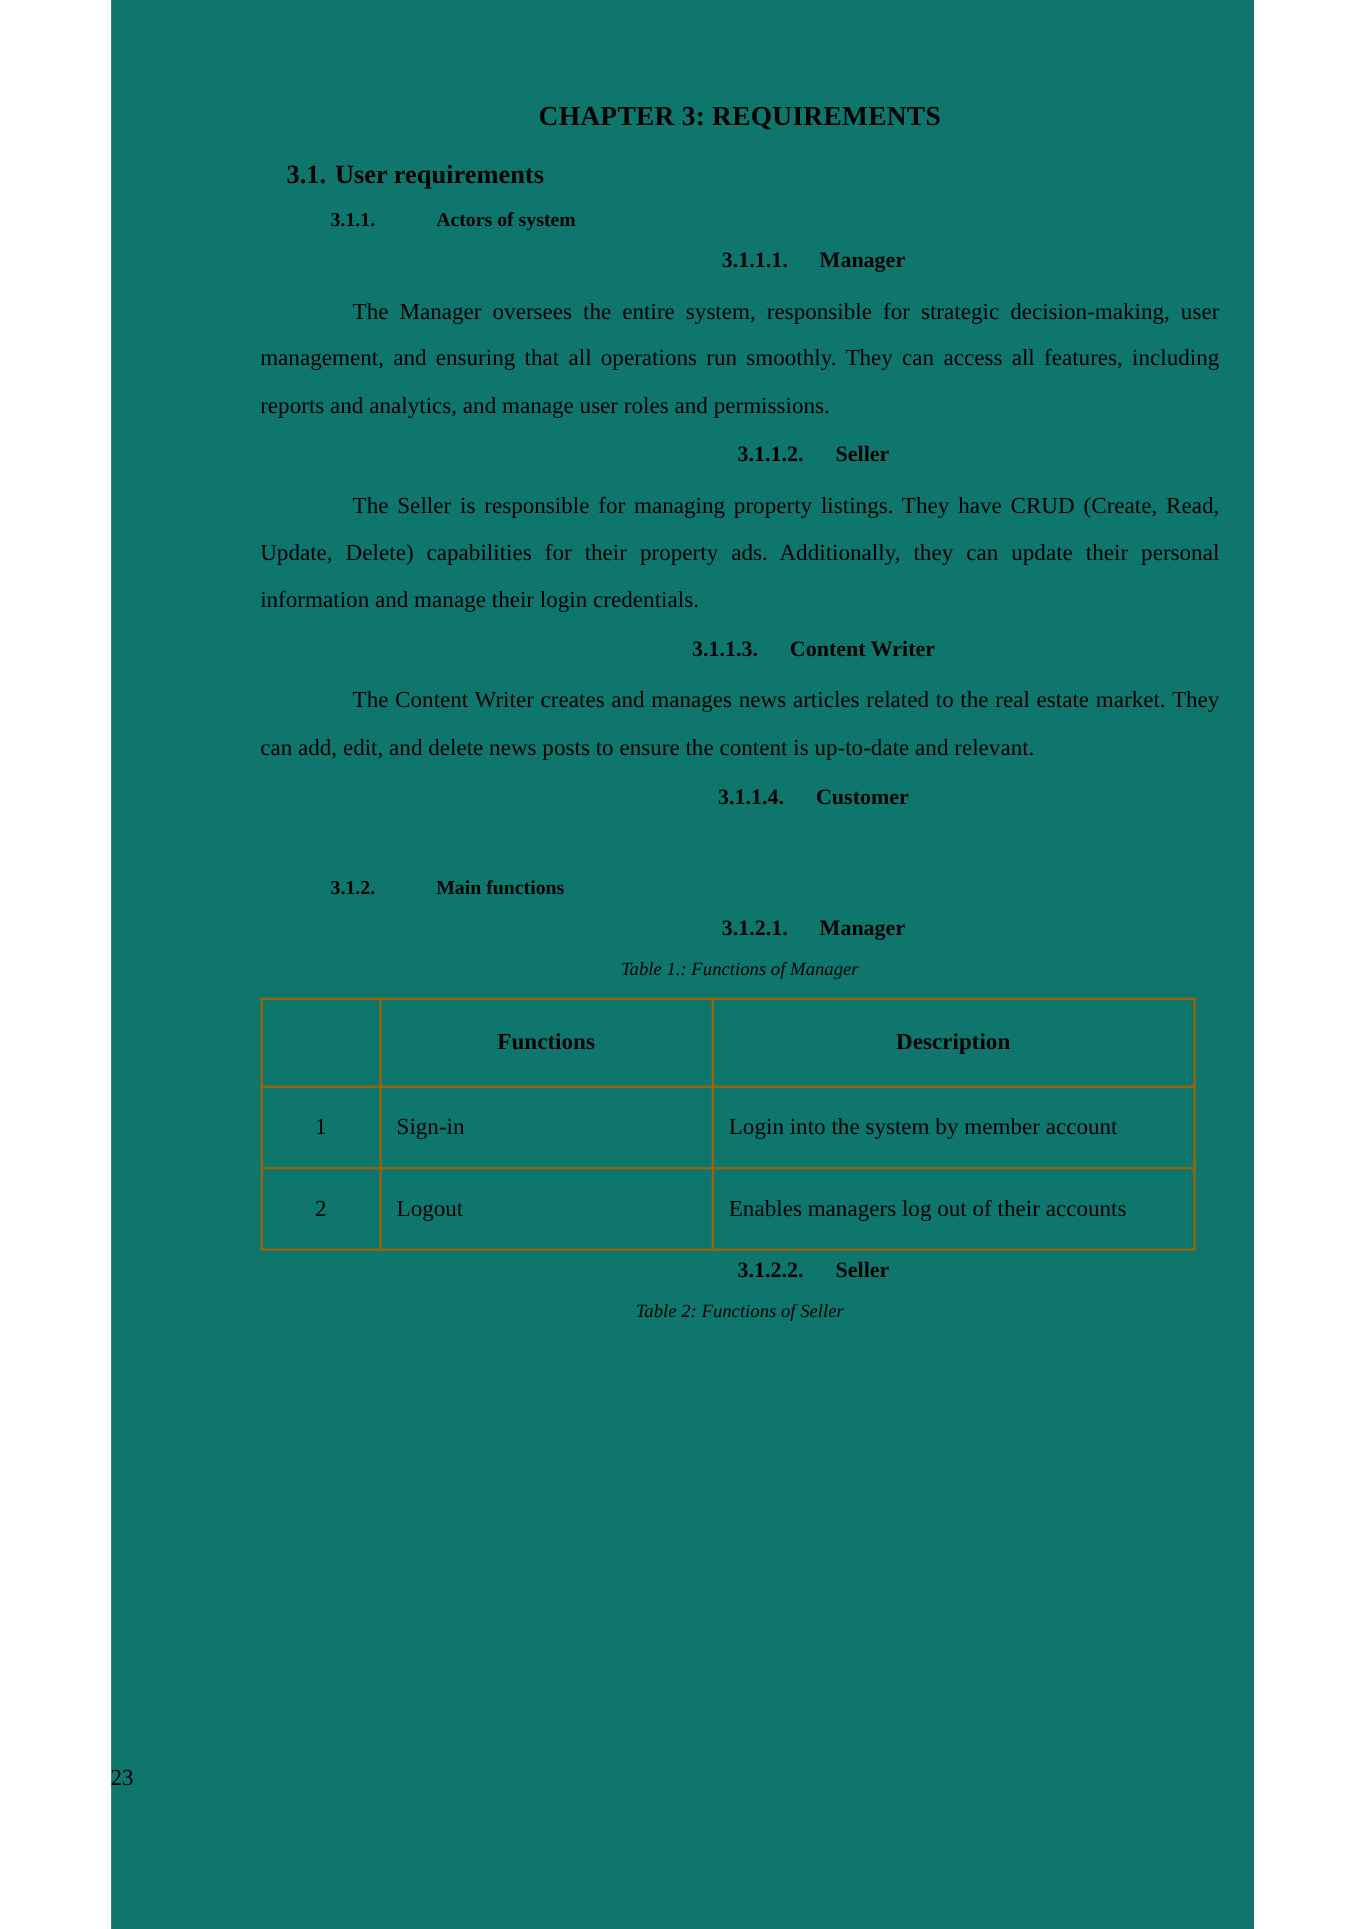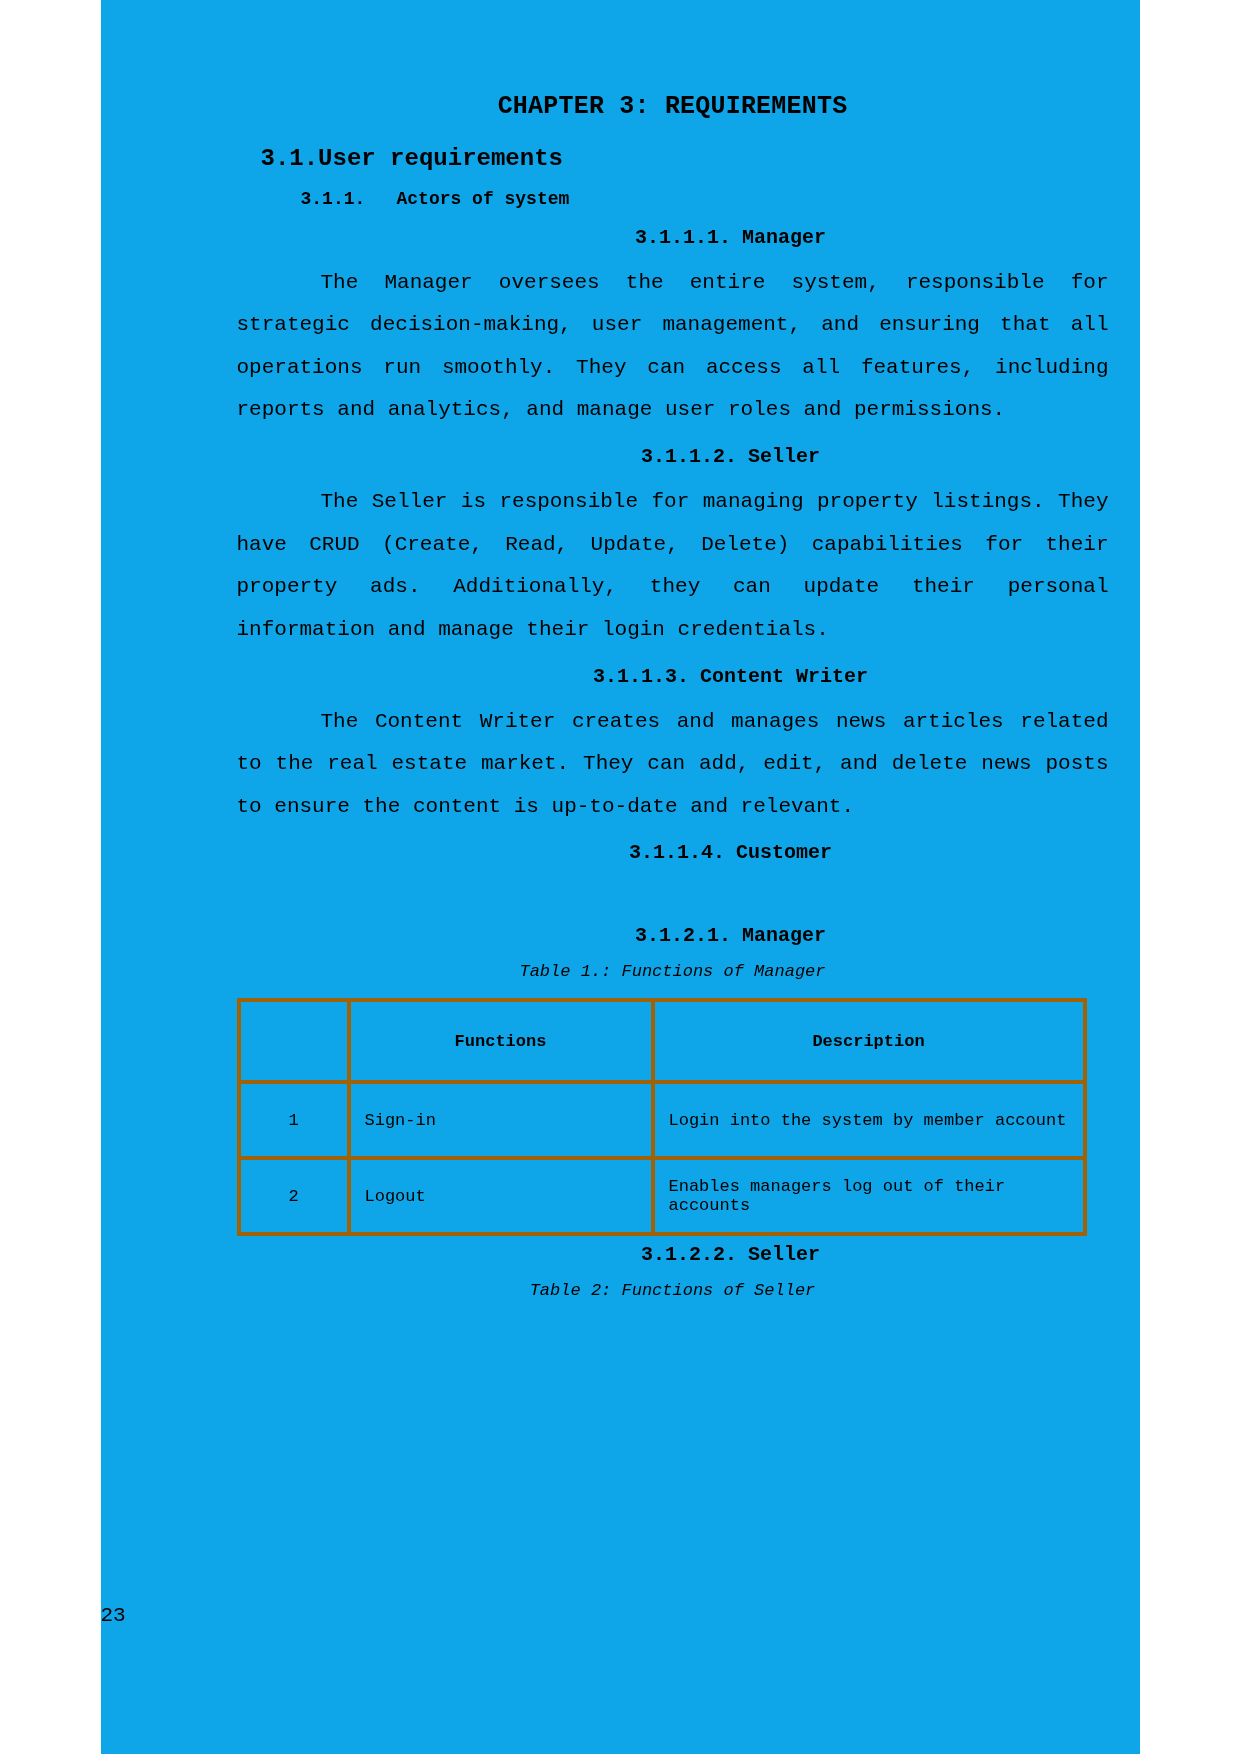--- a/index.html
+++ b/index.html
@@ -5,24 +5,24 @@
   html, body {
     margin: 0;
     padding: 0;
     background: #ffffff;
   }
 
   .page {
     position: relative;
     width: 1039px;
     height: 1754px;
-    background: #0ea5e9;
+    background: #0f766e;
     margin: 0 auto;
     box-sizing: border-box;
-    font-family: Liberation Mono, monospace;
+    font-family: Liberation Serif, serif;
     color: #000000;
     overflow: hidden;
   }
 
   
   .content {
     position: absolute;
     left: 136px;
     top: 92px;
     width: 872px;
@@ -93,23 +93,23 @@
   .section-gap { height: 46px; }
 
   
   .fn-table {
     border-collapse: collapse;
     width: 850px;
     margin: 14px 0 0 0;
     table-layout: fixed;
   }
   .fn-table td, .fn-table th {
-    border: 4px solid #a16207;
+    border: 2px solid #a16207;
     padding: 0 14px;
-    font-size: 17px;
+    font-size: 21px;
     vertical-align: middle;
     font-weight: normal;
     text-align: left;
   }
   .fn-table thead th {
     height: 78px;
     font-weight: bold;
     text-align: center;
   }
   .fn-table tbody td { height: 72px; }
@@ -159,20 +159,23 @@
       <span class="num">3.1.1.3.</span><span>Content Writer</span>
     </h4>
     <p class="para last">The Content Writer creates and manages news articles related to the real estate market. They can add, edit, and delete news posts to ensure the content is up-to-date and relevant.</p>
 
     <h4 class="h4">
       <span class="num">3.1.1.4.</span><span>Customer</span>
     </h4>
 
     <div class="section-gap"></div>
 
+    <h3 class="h3">
+      <span class="num">3.1.2.</span><span>Main functions</span>
+    </h3>
 
     <h4 class="h4">
       <span class="num">3.1.2.1.</span><span>Manager</span>
     </h4>
 
     <div class="table-caption">Table 1.: Functions of Manager</div>
 
     <table class="fn-table">
       <thead>
         <tr>

